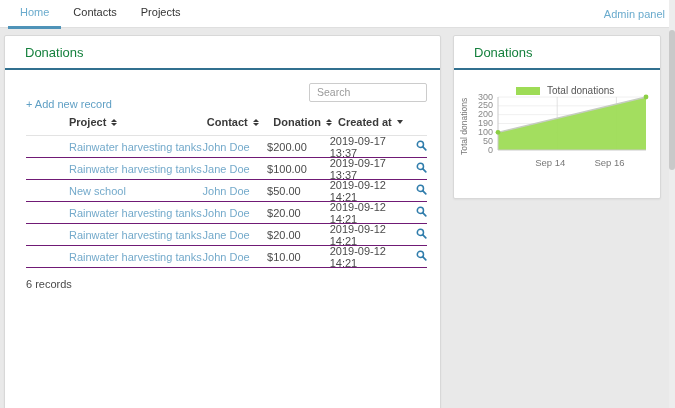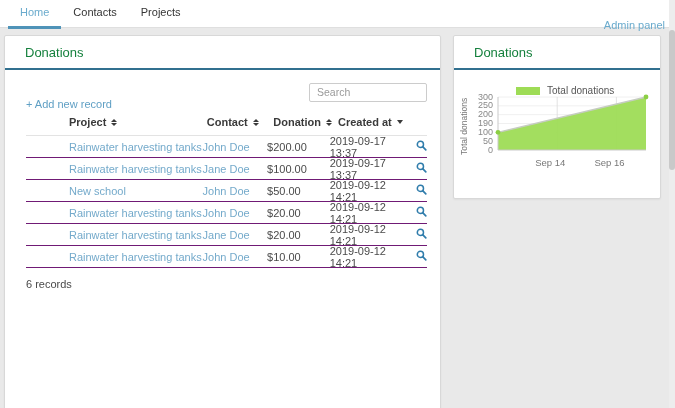--- a/index.html
+++ b/index.html
@@ -17,21 +17,21 @@
     background:#ffffff; border-bottom:1px solid #dfdfdf;
     display:flex; align-items:center; padding-left:8px;
   }
   .nav-tab {
     font-size:11px; line-height:27px; padding:0 12px; color:#343434;
     cursor:pointer; border-bottom:3px solid transparent;
   }
   .nav-tab.active { color:#6aabcd; border-bottom-color:#4f93b8; }
   .admin-link {
     position:absolute; right:10px; top:0; line-height:28px;
-    font-size:11px; color:#6aabcd; cursor:pointer;margin-top:11px;
+    font-size:11px; color:#6aabcd; cursor:pointer;
   }
 
   
   .card {
     position:absolute; background:#fff;
     border:1px solid #d8d8d8; border-radius:2px;
     box-shadow:0 1px 2px rgba(0,0,0,0.05);
   }
   .card-left  { left:4px;   top:35px; width:437px; height:380px; }
   .card-right { left:453px; top:35px; width:208px; height:164px; }

